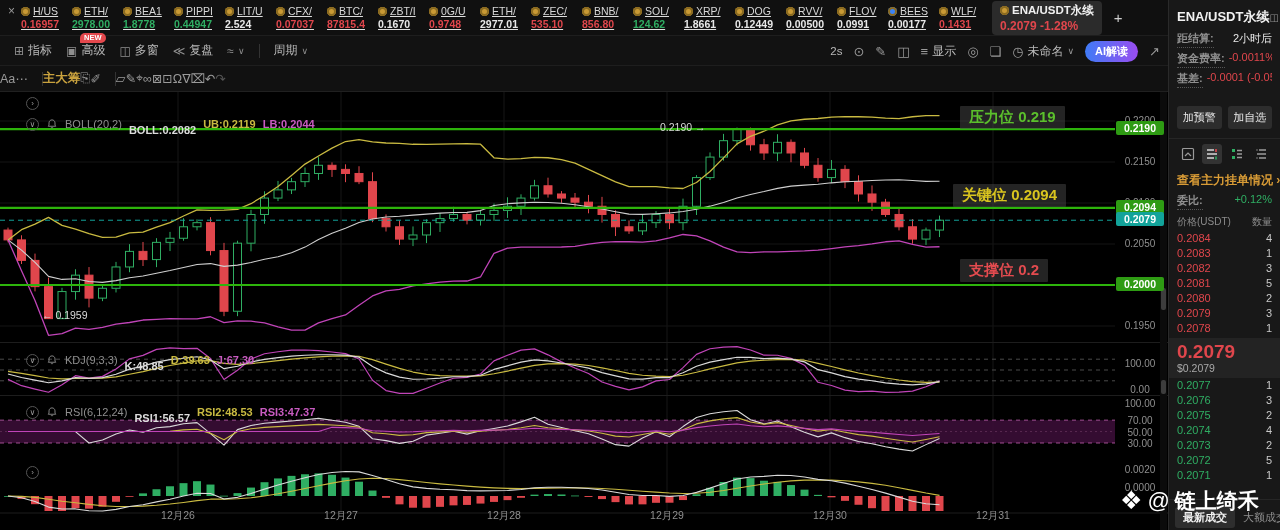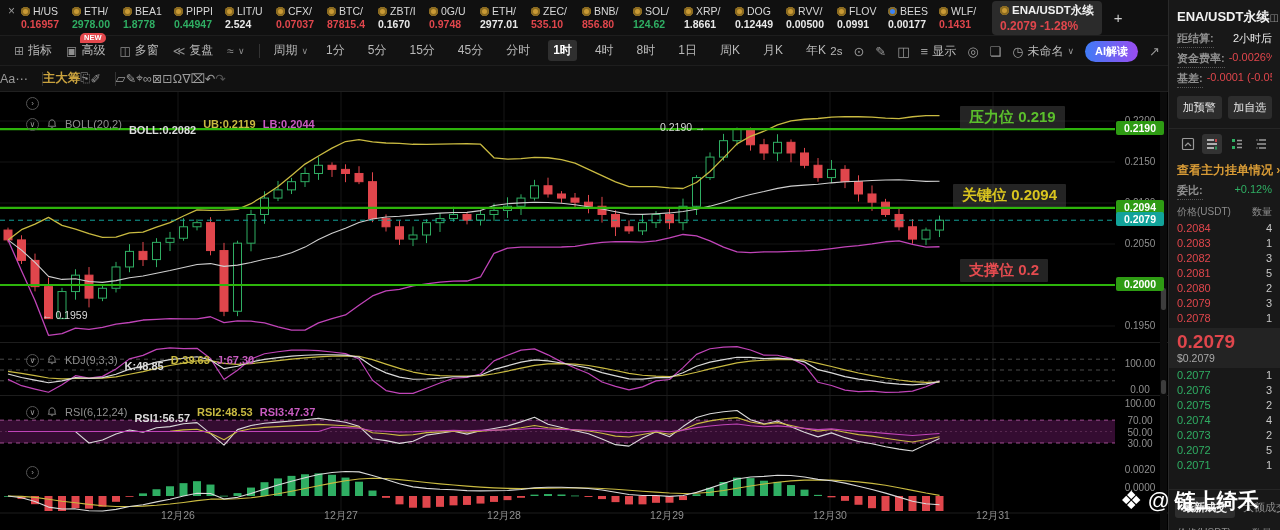--- a/index.html
+++ b/index.html
@@ -2,21 +2,21 @@
 <html><head>
 <meta charset="utf-8">
 <style>
   html,body{margin:0;padding:0;background:#000;width:1280px;height:530px;overflow:hidden;
     font-family:"Liberation Sans","DejaVu Sans",sans-serif;-webkit-font-smoothing:antialiased;}
   #app{position:relative;width:1280px;height:530px;background:#000;color:#ddd;overflow:hidden;}
   
   .ticker-bar{position:absolute;left:0;top:0;width:1168px;height:36px;background:#101010;
     border-bottom:1px solid #1e1e1e;display:flex;align-items:center;padding:0 6px;box-sizing:border-box;}
   .close-x{color:#9a9a9a;font-size:12px;margin:0 6px 14px 2px;}
-  .tk{display:flex;flex-direction:column;margin-right:9px;min-width:42px;cursor:pointer;}
+  .tk{display:flex;flex-direction:column;margin-right:9px;min-width:42px;cursor:pointer;text-decoration:underline;}
   .tkrow{display:flex;align-items:center;gap:3px;}
   .coin{width:9px;height:9px;border-radius:50%;background:#c99a35;box-shadow:inset 0 0 0 2px #8a6a20;flex:none;}
   .tksym{font-size:10.5px;color:#d8d8d8;white-space:nowrap;}
   .tkprice{font-size:10.5px;font-weight:bold;margin-top:1px;white-space:nowrap;}
   .up{color:#2fae63;} .down{color:#e0464c;} .flat{color:#e8e8e8;}
   .tk-active{background:#2b2b2b;border-radius:4px;padding:2px 8px;margin:0 4px 0 2px;display:flex;flex-direction:column;cursor:pointer;}
   .tk-active .tksym{font-size:11.5px;font-weight:bold;color:#f0f0f0;}
   .tk-active .tkprice{font-size:12px;}
   .plus{color:#cfcfcf;font-size:15px;margin-left:8px;cursor:pointer;}
   
@@ -67,21 +67,21 @@
   .sidebar{position:absolute;left:1168px;top:0;width:112px;height:530px;background:#181818;
     border-left:1px solid #2a2a2a;box-sizing:border-box;overflow:hidden;font-size:11px;}
   .sb-title{display:flex;justify-content:space-between;align-items:center;padding:8px 6px 2px 8px;
     font-size:13px;font-weight:bold;color:#f2f2f2;white-space:nowrap;}
   .sb-title .gl{color:#8f8f8f;font-size:10px;font-weight:normal;}
   .sb-row{display:flex;justify-content:space-between;padding:3px 8px 0 8px;white-space:nowrap;overflow:hidden;}
   .sb-lab{color:#8f8f8f;border-bottom:1px dotted #555;padding-bottom:1px;flex:none;font-weight:bold;}
   .sb-val{color:#e8e8e8;margin-left:4px;overflow:hidden;}
   .val-red{color:#e0464c;} .val-green{color:#2fae63;}
   .sb-btns{display:flex;gap:6px;padding:8px 8px 9px 8px;border-bottom:1px solid #262626;}
-  .sb-btn{flex:1;background:#2d2d2d;color:#e8e8e8;text-align:center;padding:4px 0;border-radius:3px;cursor:pointer;white-space:nowrap;}
+  .sb-btn{flex:1;background:#2d2d2d;color:#e8e8e8;text-align:center;padding:4px 0;border-radius:3px;cursor:pointer;white-space:nowrap;margin-top:10px;}
   .sb-icons{display:flex;justify-content:space-between;align-items:center;padding:5px 9px;}
   .sb-ic{width:20px;height:20px;display:flex;align-items:center;justify-content:center;border-radius:3px;cursor:pointer;}
   .sb-ic.sel{background:#333;}
   .sb-link{color:#d99c36;font-weight:bold;font-size:12px;padding:3px 8px 1px 8px;cursor:pointer;white-space:nowrap;}
   .sb-head{display:flex;justify-content:space-between;padding:5px 8px 2px 8px;color:#8b8b8b;font-size:10px;white-space:nowrap;}
   .ob-row{display:flex;justify-content:space-between;padding:0 8px;height:15px;line-height:15px;cursor:pointer;white-space:nowrap;}
   .ob-qty{color:#c9c9c9;}
   .cur-block{background:#232323;padding:3px 8px 4px 8px;margin-top:2px;}
   .cur-price{color:#e0464c;font-size:19px;font-weight:bold;line-height:21px;}
   .cur-usd{color:#a9a9a9;font-size:10.5px;}
@@ -264,34 +264,20 @@
       </div>
     <div class="tbi">
       <span class="gl">≈</span>
       <span class="gl" style="font-size:9px">∨</span>
     </div>
     <div class="vdiv"></div>
     <div class="tbi">
       <span>周期</span>
       <span class="gl" style="font-size:9px">∨</span>
     </div>
-    <div id="tf-list" style="display:flex;align-items:center;">
-        <span class="tf">1分</span>
-        <span class="tf">5分</span>
-        <span class="tf">15分</span>
-        <span class="tf">45分</span>
-        <span class="tf">分时</span>
-        <span class="tf active">1时</span>
-        <span class="tf">4时</span>
-        <span class="tf">8时</span>
-        <span class="tf">1日</span>
-        <span class="tf">周K</span>
-        <span class="tf">月K</span>
-        <span class="tf">年K</span>
-      </div>
     <div class="tb-right">
       <span class="speed">2s</span>
       <span id="tb-icons1" style="display:flex;gap:11px;align-items:center;">
           <span class="gl">⊙</span>
           <span class="gl">✎</span>
           <span class="gl">◫</span>
         </span>
       <span class="tbi" style="margin-left:0">
         <span class="gl">≡</span>
         <span>显示</span>
@@ -645,21 +631,21 @@
       <span>ENA/USDT永续</span>
       <span class="gl">◫</span>
     </div>
     <div id="sb-info">
         <div class="sb-row">
           <span class="sb-lab">距结算:</span>
           <span class="sb-val">2小时后</span>
         </div>
         <div class="sb-row">
           <span class="sb-lab">资金费率:</span>
-          <span class="sb-val val-red">-0.0026%</span>
+          <span class="sb-val val-red">-0.0011%</span>
         </div>
         <div class="sb-row">
           <span class="sb-lab">基差:</span>
           <span class="sb-val val-red">-0.0001 (-0.053</span>
         </div>
       </div>
     <div class="sb-btns">
       <span class="sb-btn">加预警</span>
       <span class="sb-btn">加自选</span>
     </div>

